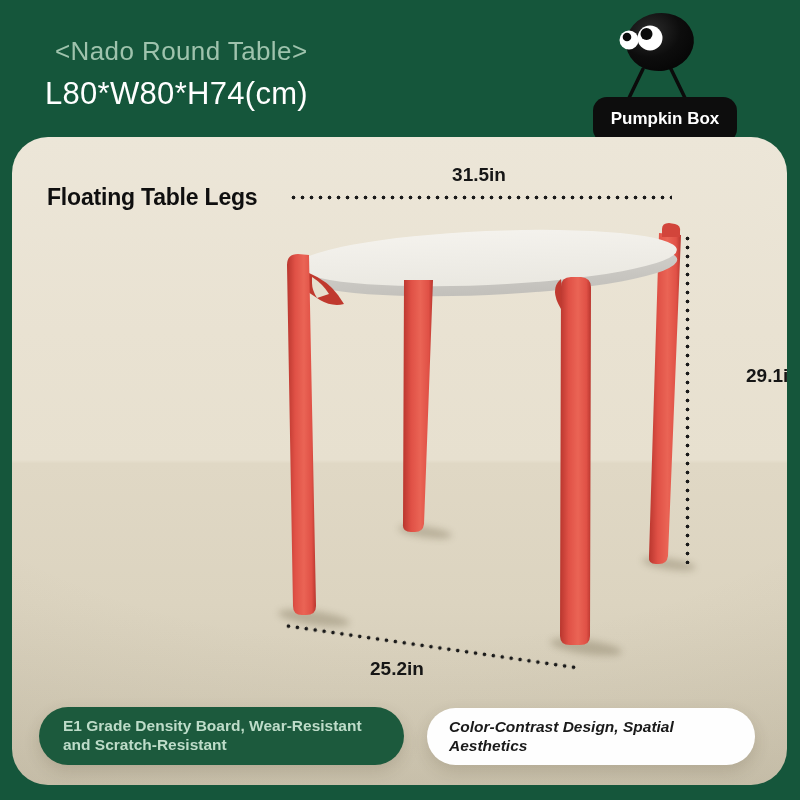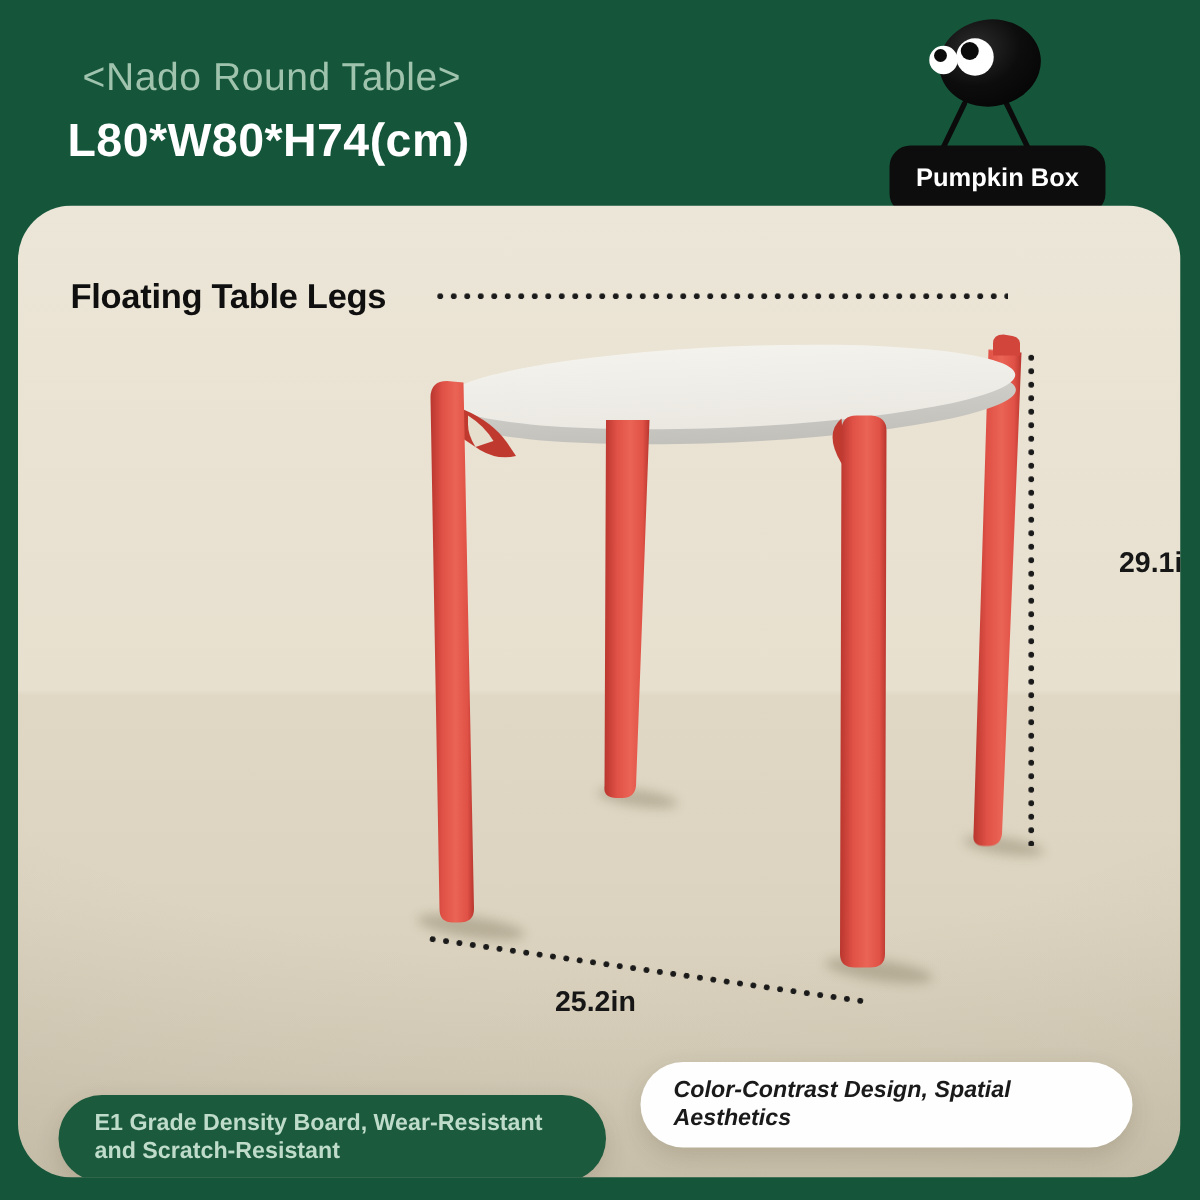--- a/index.html
+++ b/index.html
@@ -10,21 +10,21 @@
     -webkit-font-smoothing:antialiased;
   }
   .abs{position:absolute;}
 
   
   .title{
     left:55px;top:36px;font-size:26px;font-weight:500;letter-spacing:.4px;
     color:var(--title-mint,#9fc3ad);
   }
   .size-line{
-    left:45px;top:76px;font-size:31px;font-weight:700;letter-spacing:.3px;
+    left:45px;top:76px;font-size:31px;font-weight:400;letter-spacing:.3px;
     color:var(--text-white,#ffffff);
   }
   .mascot{left:598px;top:8px;width:120px;height:94px;}
   .badge{
     left:593px;top:97px;width:144px;height:46px;border-radius:14px;
     background:var(--badge-black,#0d0d0d);color:var(--text-white,#fff);
     font-size:17px;font-weight:600;display:flex;align-items:center;justify-content:center;
     padding-bottom:2px;box-sizing:border-box;
   }
 
@@ -69,21 +69,21 @@
   .m-bottom{left:358px;top:521px;width:110px;text-align:left;}
 
   
   .pill{
     display:flex;align-items:center;box-sizing:border-box;z-index:6;
     font-size:15.5px;font-weight:600;line-height:1.22;border-radius:29px;
     box-shadow:0 6px 16px rgba(60,50,25,.16);
   }
   .pill-green{
     left:27px;top:570px;width:365px;height:58px;padding:16px 24px;
-    background:var(--pill-green-bg,#1c5a3d);color:var(--pill-green-text,#bedcc9);margin-top:23px;
+    background:var(--pill-green-bg,#1c5a3d);color:var(--pill-green-text,#bedcc9);
   }
   .pill-white{
     left:415px;top:571px;width:328px;height:57px;padding:0 22px;
     background:var(--pill-white-bg,#fefefe);color:var(--pill-white-text,#1a1a1a);font-style:italic;
   }
 </style>
 </head>
 <body>
 
 <div class="abs title">&lt;Nado Round Table&gt;</div>
@@ -155,20 +155,21 @@
     <path d="M549,172 Q537,152 549,142 L551,172 Z" fill="#c03a30"></path>
     <path d="M549,150 Q549,140 559,140 L569,140 Q579,141 579,150 L578,499 Q578,508 568,508 L558,508 Q548,508 548,499 Z" fill="url(#legG)"></path>
 
     <path d="M297,136 Q316,144 326,158 L332,167 Q320,170 308,163 L296,155 Z" fill="#c0392e"></path>
     <path d="M300,140 Q311,147 317,157 L305,161 Q300,153 300,146 Z" fill="#e6dfce"></path>
     <path d="M275,128 Q275,117 286,117 L297,118 L304,469 Q304,478 294,478 L290,478 Q281,478 281,469 Z" fill="url(#legG)"></path>
   </svg>
 
   <div class="abs feature f1">Floating Table Legs</div>
 
+  <div class="abs measure m-top">31.5in</div>
   <div class="abs dots-h"></div>
 
   <div class="abs dots-v"></div>
   <div class="abs measure m-right">29.1in</div>
 
   <div class="abs dots-diag"></div>
   <div class="abs measure m-bottom">25.2in</div>
 
   <div class="abs pill pill-green">
     <span>E1 Grade Density Board, Wear-Resistant and Scratch-Resistant</span>

